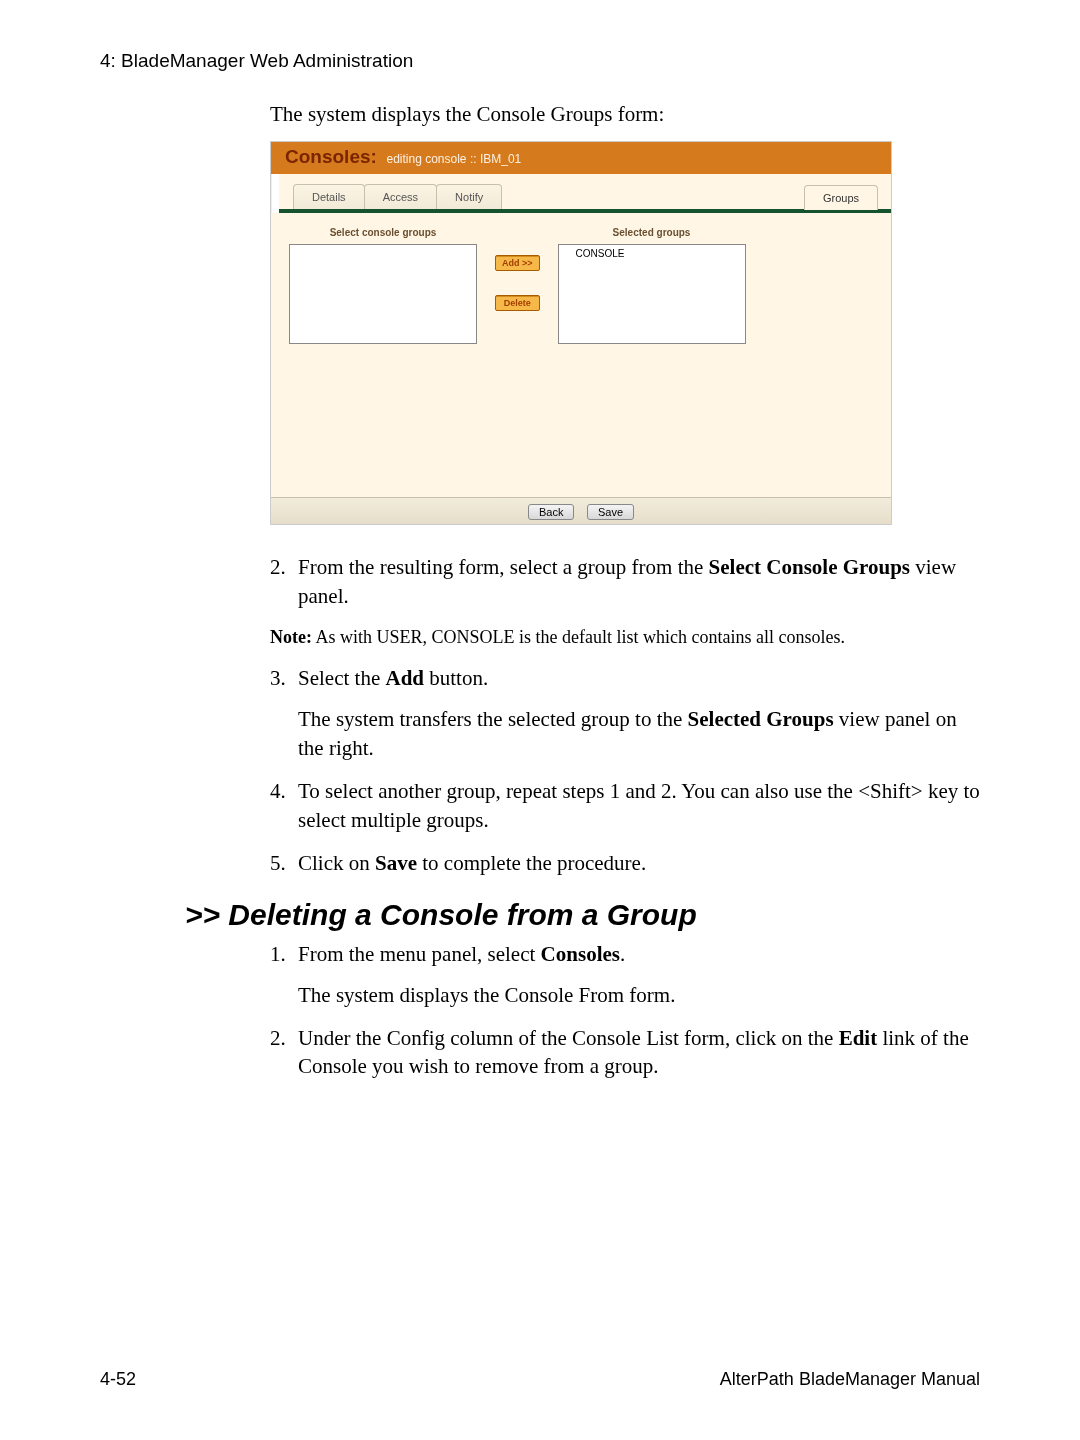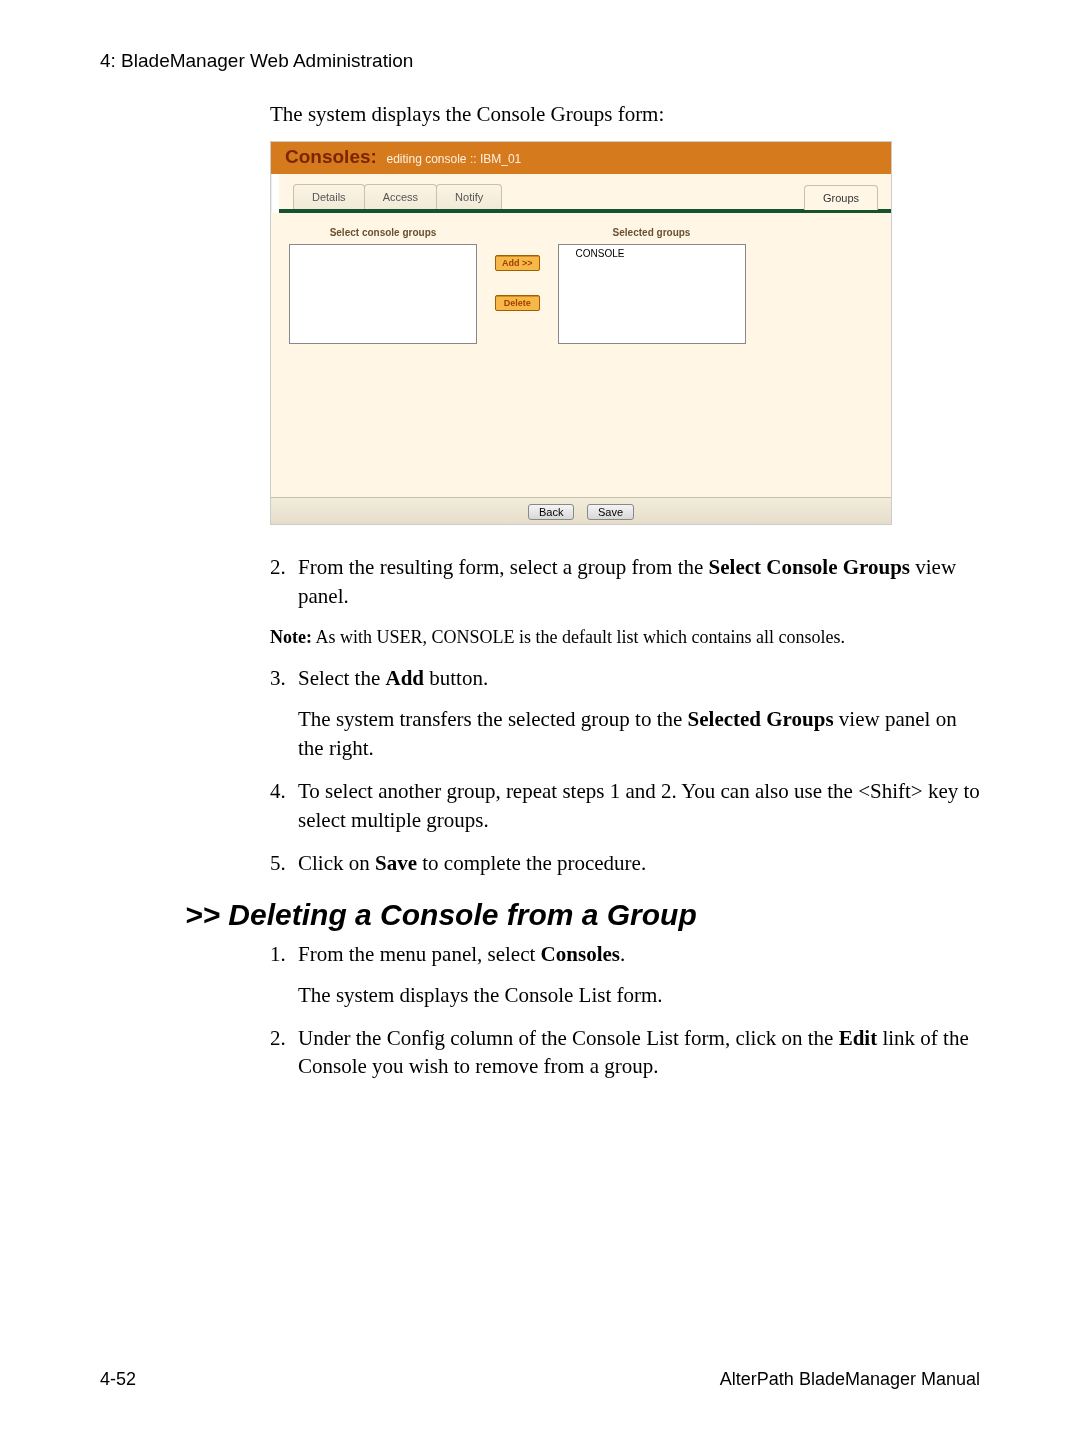--- a/index.html
+++ b/index.html
@@ -282,21 +282,21 @@
     </div>
   </div>
 
   <div class="section-h2">&gt;&gt; Deleting a Console from a Group</div>
 
   <div class="steps-block-2">
     <div class="step">
       <div class="step-num">1.</div>
       <div class="txt">
         <span>From the menu panel, select </span><b>Consoles</b><span>.</span>
-        <div class="followup">The system displays the Console List form.</div>
+        <div class="followup">The system displays the Console From form.</div>
       </div>
     </div>
     <div class="step">
       <div class="step-num">2.</div>
       <div class="txt">
         <span>Under the Config column of the Console List form, click on the </span><b>Edit</b><span> link of the Console you wish to remove from a group.</span>
       </div>
     </div>
   </div>
 

